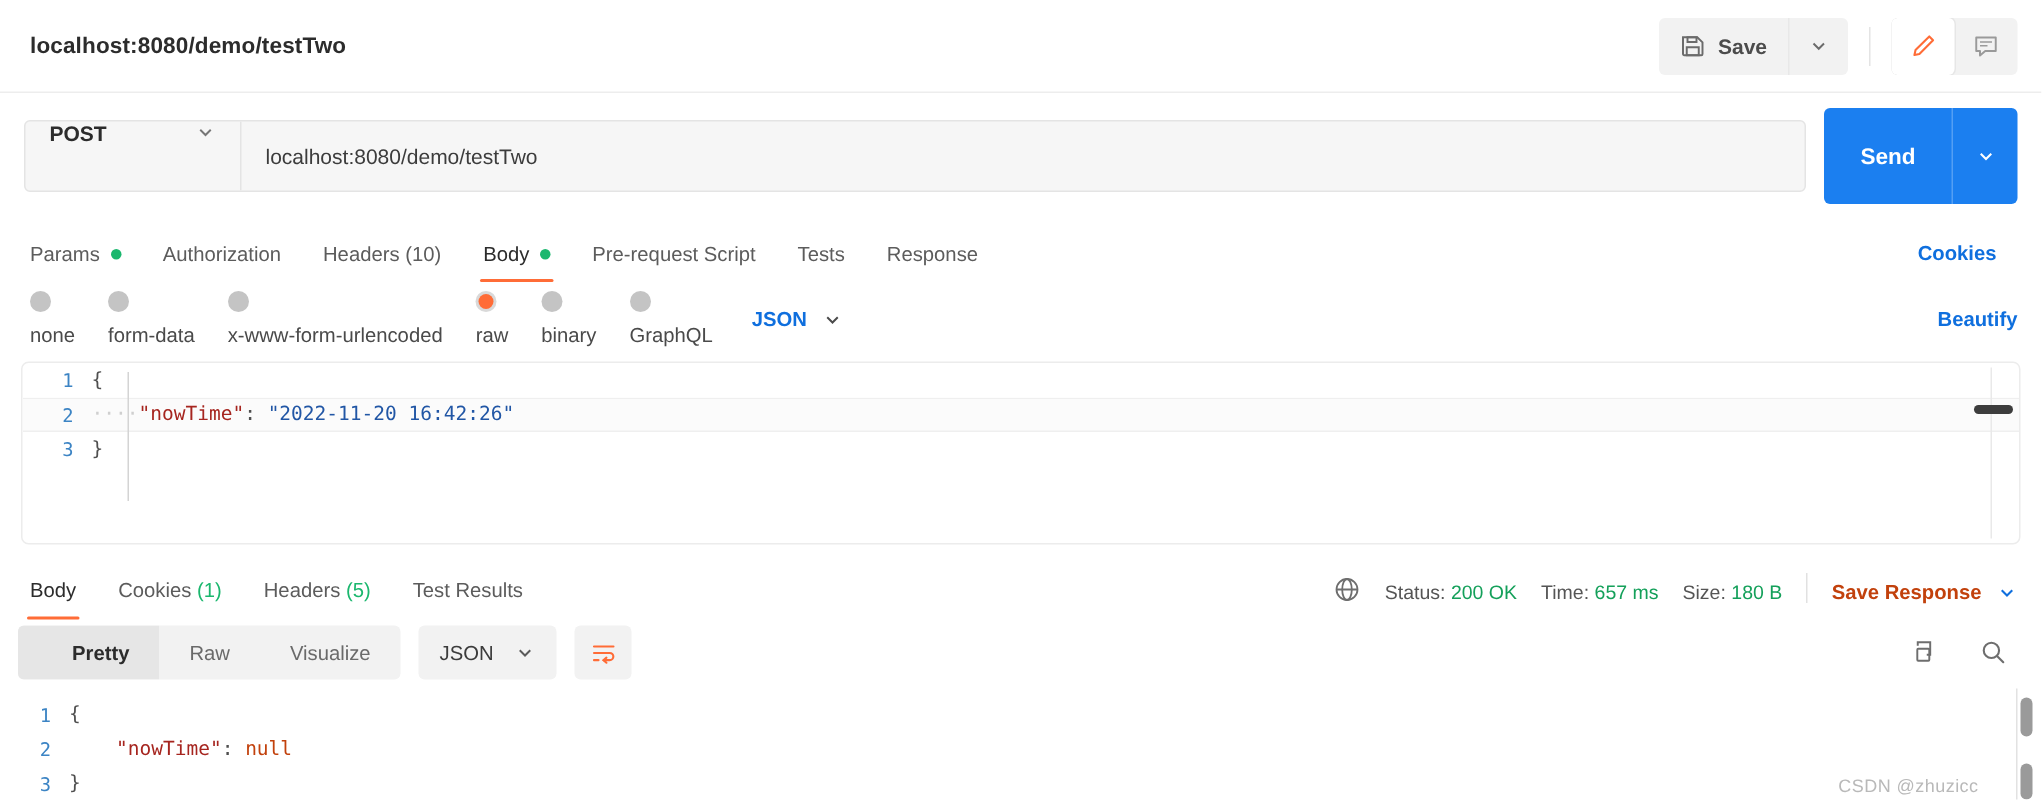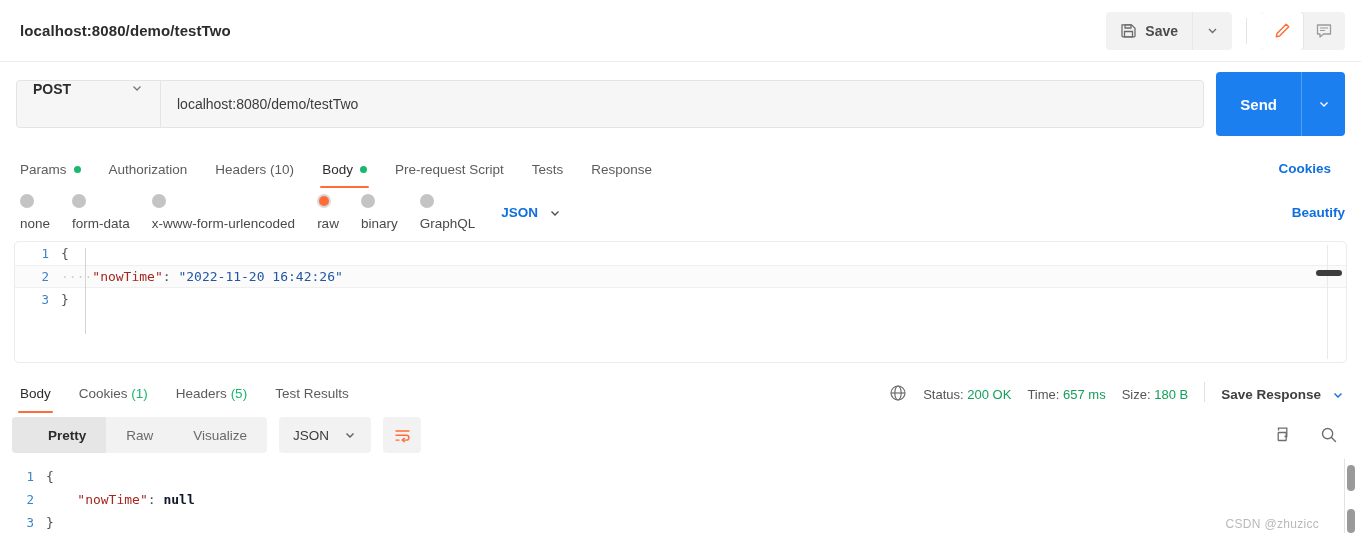--- a/index.html
+++ b/index.html
@@ -273,21 +273,21 @@
     color: #3c84c4;
     font-family: "DejaVu Sans Mono", monospace;
     font-size: 12.5px;
     flex-shrink: 0;
     user-select: none;
   }
   .code-text { white-space: pre; }
   .k-punct { color: #4f4f4f; }
   .k-key   { color: #a6251f; }
   .k-str   { color: #2156a5; }
-  .k-null  { color: #0f172a; font-weight: bold; }
+  .k-null  { color: #c2410c; font-weight: normal; }
   .ws-dot  { color: #cfcfcf; }
   .line-hl {
     background: #fbfbfb;
     box-shadow: inset 0 1px 0 #efefef, inset 0 -1px 0 #efefef;
   }
   .caret-col {
     position: absolute;
     left: 70px;
     top: 6px;
     bottom: 28px;
@@ -351,21 +351,21 @@
     color: #555;
   }
   .stat-val { color: #14a05a; }
   .sdiv {
     width: 1px; height: 20px; background: #e1e1e1;
   }
   .save-resp {
     display: flex;
     align-items: center;
     gap: 10px;
-    color: #404040;
+    color: #c2410c;
     font-weight: bold;
     font-size: 13.5px;
     cursor: pointer;
   }
 
   
   .resp-toolbar {
     display: flex;
     align-items: center;
     padding: 4px 16px 6px 12px;

